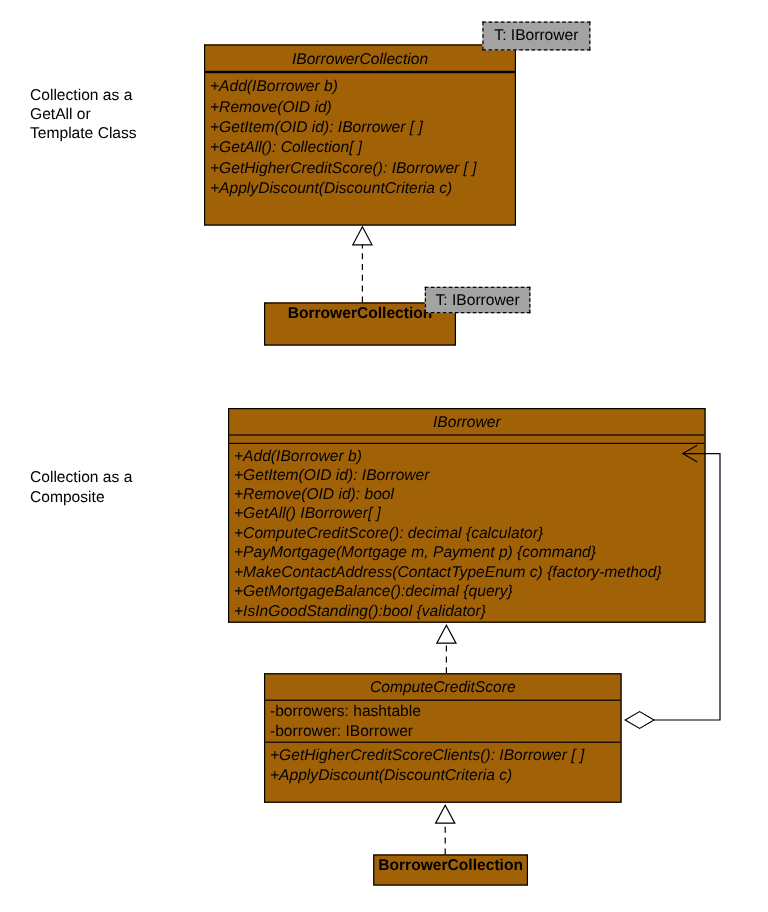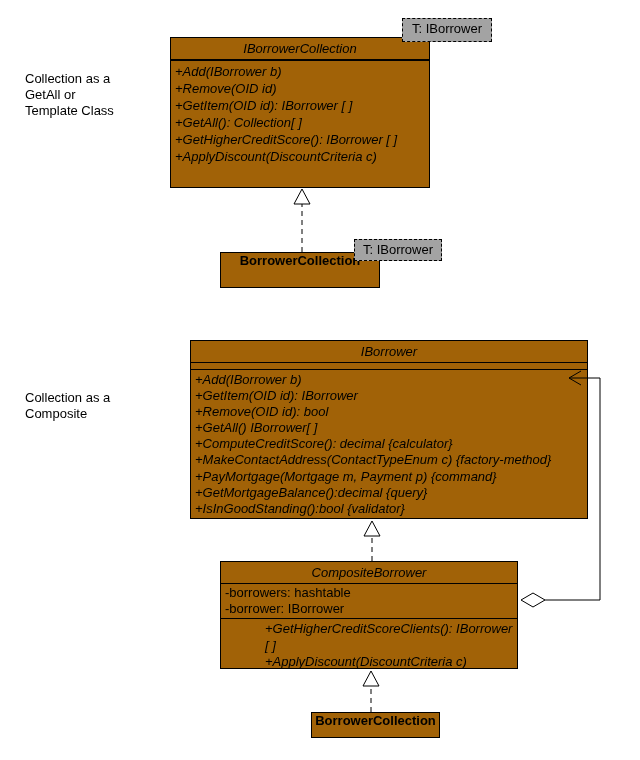--- a/index.html
+++ b/index.html
@@ -43,21 +43,21 @@
     line-height: 15.5px;
     font-style: normal;
   }
   .uml-attrs.empty { height: 6px; padding: 0; }
   .uml-methods {
     padding: 2px 4px;
     font-style: italic;
   }
   .lh17 { line-height: 17px; }
   .lh161 { line-height: 16.1px; }
-  .lh165 { line-height: 16.5px; margin-left: 40px; }
+  .lh165 { line-height: 16.5px; }
   .simple-class {
     display: flex;
     align-items: flex-start;
     justify-content: center;
     font-style: normal;
     font-weight: bold;
   }
   .tparam {
     position: absolute;
     background: #a3a3a3;
@@ -144,29 +144,29 @@
     <div class="uml-title">IBorrower</div>
     <div class="sep"></div>
     <div class="uml-attrs empty"></div>
     <div class="sep"></div>
     <div class="uml-methods lh161">
       <div>+Add(IBorrower b)</div>
       <div>+GetItem(OID id): IBorrower</div>
       <div>+Remove(OID id): bool</div>
       <div>+GetAll() IBorrower[ ]</div>
       <div>+ComputeCreditScore(): decimal {calculator}</div>
+      <div>+PayMortgage(Mortgage m, Payment p) {command}</div>
       <div>+MakeContactAddress(ContactTypeEnum c) {factory-method}</div>
-      <div>+PayMortgage(Mortgage m, Payment p) {command}</div>
       <div>+GetMortgageBalance():decimal {query}</div>
       <div>+IsInGoodStanding():bool {validator}</div>
     </div>
   </div>
 
   <div class="uml-class" style="left:220px; top:561px; width:298px; height:108px;">
-    <div class="uml-title">CompositeBorrower</div>
+    <div class="uml-title">ComputeCreditScore</div>
     <div class="sep"></div>
     <div class="uml-attrs">
       <div>-borrowers: hashtable</div>
       <div>-borrower: IBorrower</div>
     </div>
     <div class="sep"></div>
     <div class="uml-methods lh165">
       <div>+GetHigherCreditScoreClients(): IBorrower [ ]</div>
       <div>+ApplyDiscount(DiscountCriteria c)</div>
     </div>

